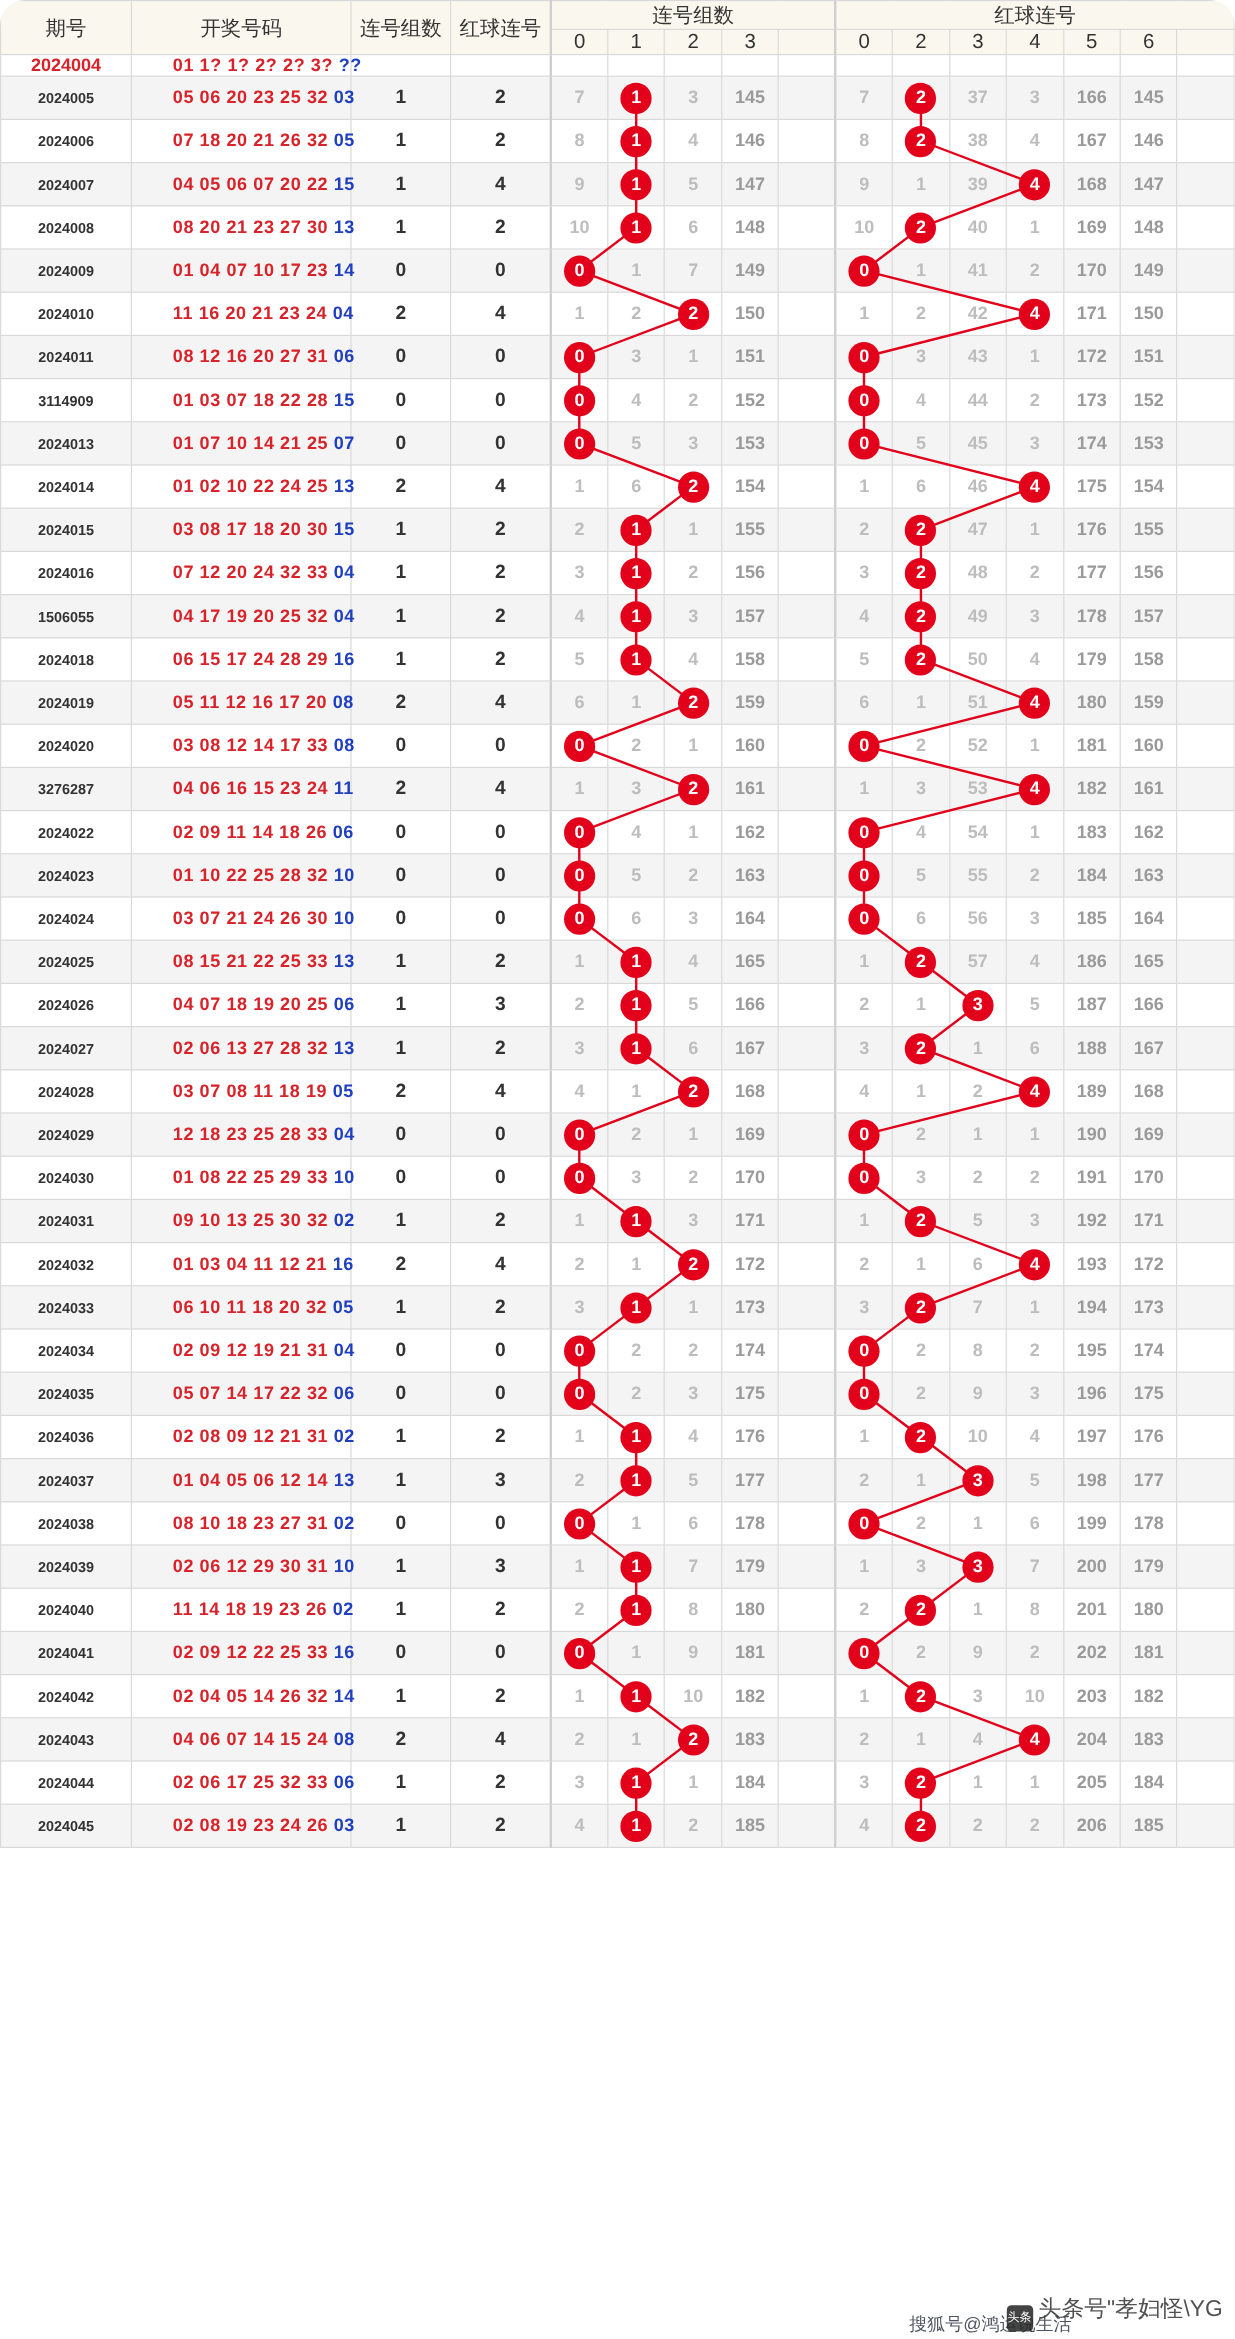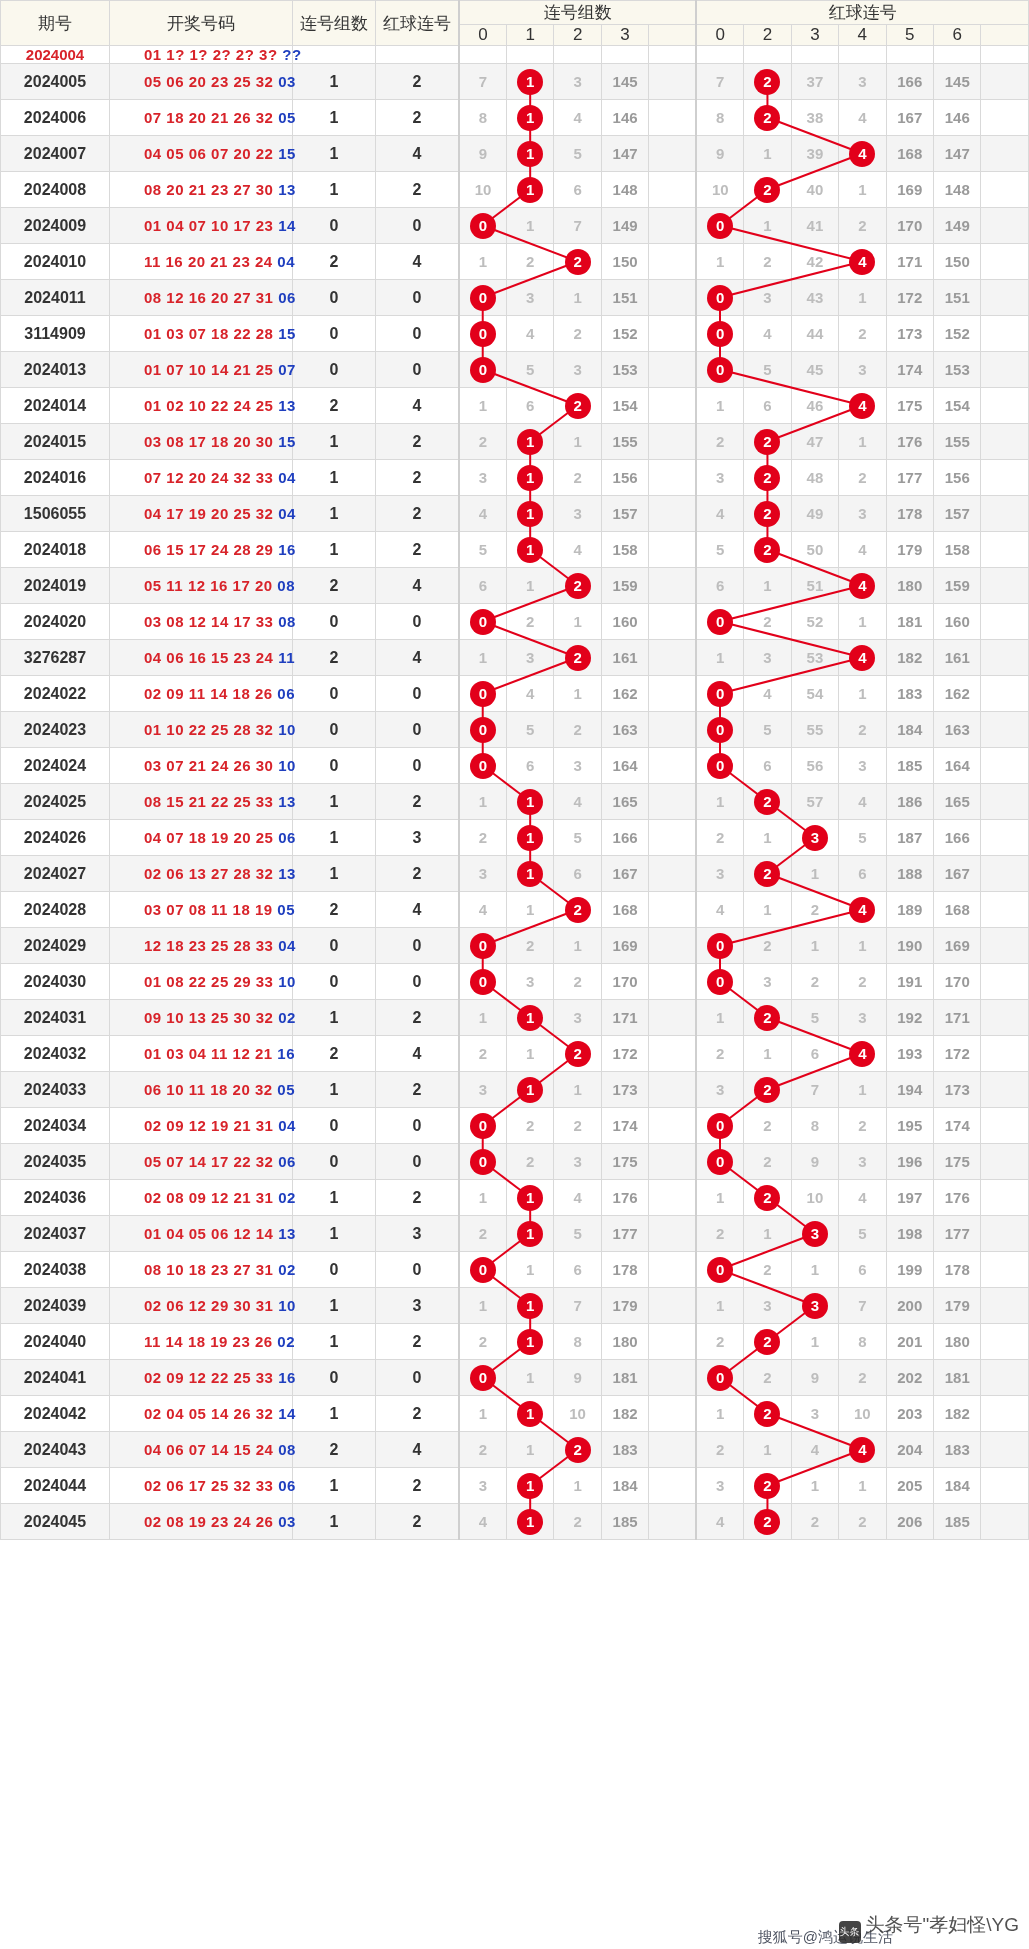--- a/index.html
+++ b/index.html
@@ -1,36 +1,36 @@
 <!DOCTYPE html>
 <html><head>
 <meta charset="utf-8">
 <style>
   html,body{margin:0;padding:0;background:#ffffff;}
   body{font-family:"Liberation Sans","DejaVu Sans",sans-serif;}
-  #page{width:1029px;height:1949px;position:relative;overflow:hidden;background:#fff;}
+  #page{width:1029px;height:1949px;position:relative;overflow:hidden;background:#fff;border-radius:21px;}
 
   table{border-collapse:collapse;width:1029px;table-layout:fixed;}
   th,td{border:1px solid #d9d9d9;padding:0;text-align:center;vertical-align:middle;}
   thead th{background:#faf8ee;color:#333;font-size:17px;font-weight:normal;}
 
   .c-issue{width:108px;}
   .c-nums{width:182px;}
   .c-grpcount{width:82px;}
   .c-redlink{width:82px;}
   .m0{width:36px;} .m1{width:36px;} .m2{width:36px;} .m3{width:36px;}
   .mi{width:36px;}
   .r0{width:36px;} .r2{width:36px;} .r3{width:36px;} .r4{width:36px;} .r5{width:36px;}
   .ri{width:36px;}
 
   tbody tr{height:36px;font-weight:bold;}
   tbody tr.odd{background:#ffffff;}
   tbody tr.even{background:#f4f4f4;}
 
-  .issue{font-size:16px;color:#333;}
+  .issue{font-size:12px;color:#333;}
   .numcell{font-size:15px;letter-spacing:.5px;white-space:nowrap;}
   .numcell .red{color:#d8232a;margin-left:34px;}
   .numcell .blue{color:#1f3fbf;}
   .cnt{font-size:16px;color:#333;}
 
   .mat{position:relative;font-size:15px;color:#bdbdbd;}
   .mat .ball{
     display:inline-flex;align-items:center;justify-content:center;
     width:26px;height:26px;border-radius:50%;
     background:#e2001a;color:#fff;font-size:15px;line-height:1;

